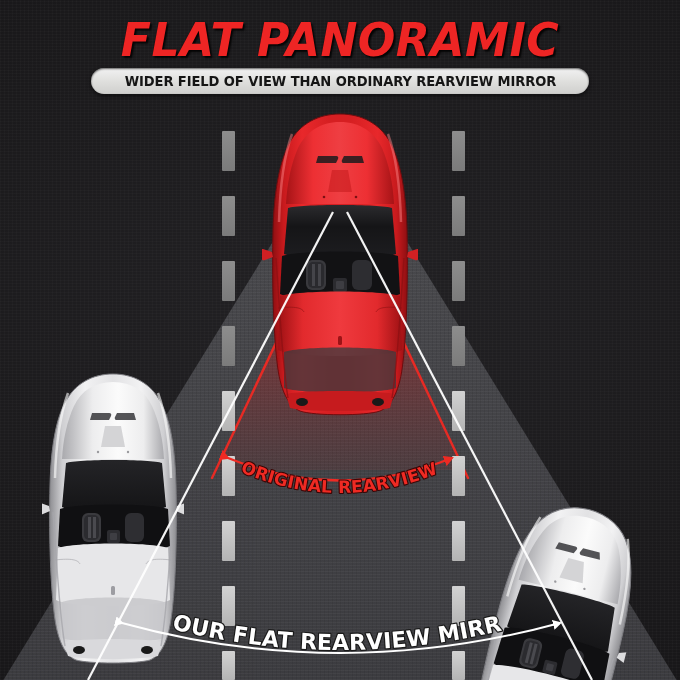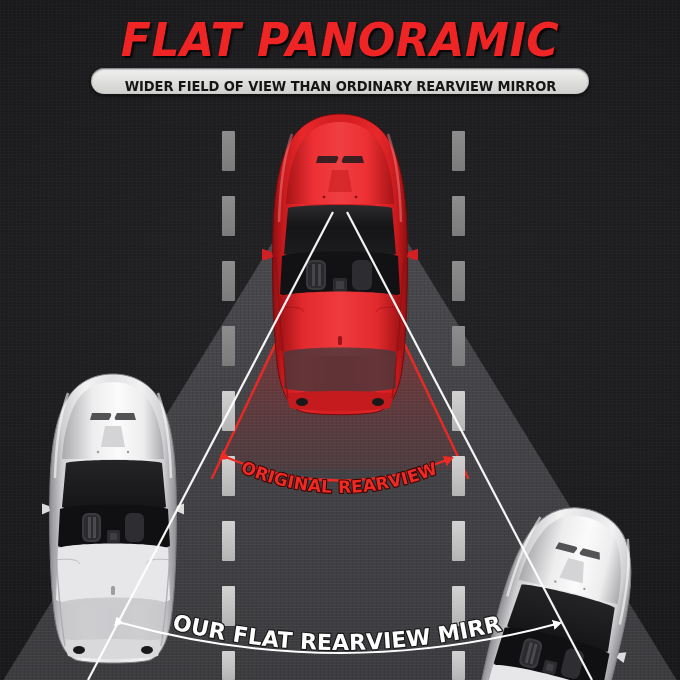--- a/index.html
+++ b/index.html
@@ -63,21 +63,21 @@
     transform:scaleX(.94);
     text-shadow:2px 2px 2px rgba(0,0,0,.85), 0 0 1px rgba(0,0,0,.9);
     white-space:nowrap;
   }
   .pill{
     position:absolute;left:91px;top:68px;
     width:498px;height:26px;
     border-radius:14px;
     background:linear-gradient(180deg,#f2f2f2 0%,#dededc 55%,#cfcfcd 100%);
     box-shadow:0 1px 2px rgba(0,0,0,.6) inset,0 2px 4px rgba(0,0,0,.55);
-    display:flex;align-items:flex-end;justify-content:center;
+    display:flex;align-items:center;justify-content:center;
   }
   .pill span{
     font-family:"DejaVu Sans",sans-serif;
     font-size:13.5px;font-weight:bold;
     letter-spacing:-.1px;
     color:#151515;
     transform:scaleX(.97);
     white-space:nowrap;
   }
 

